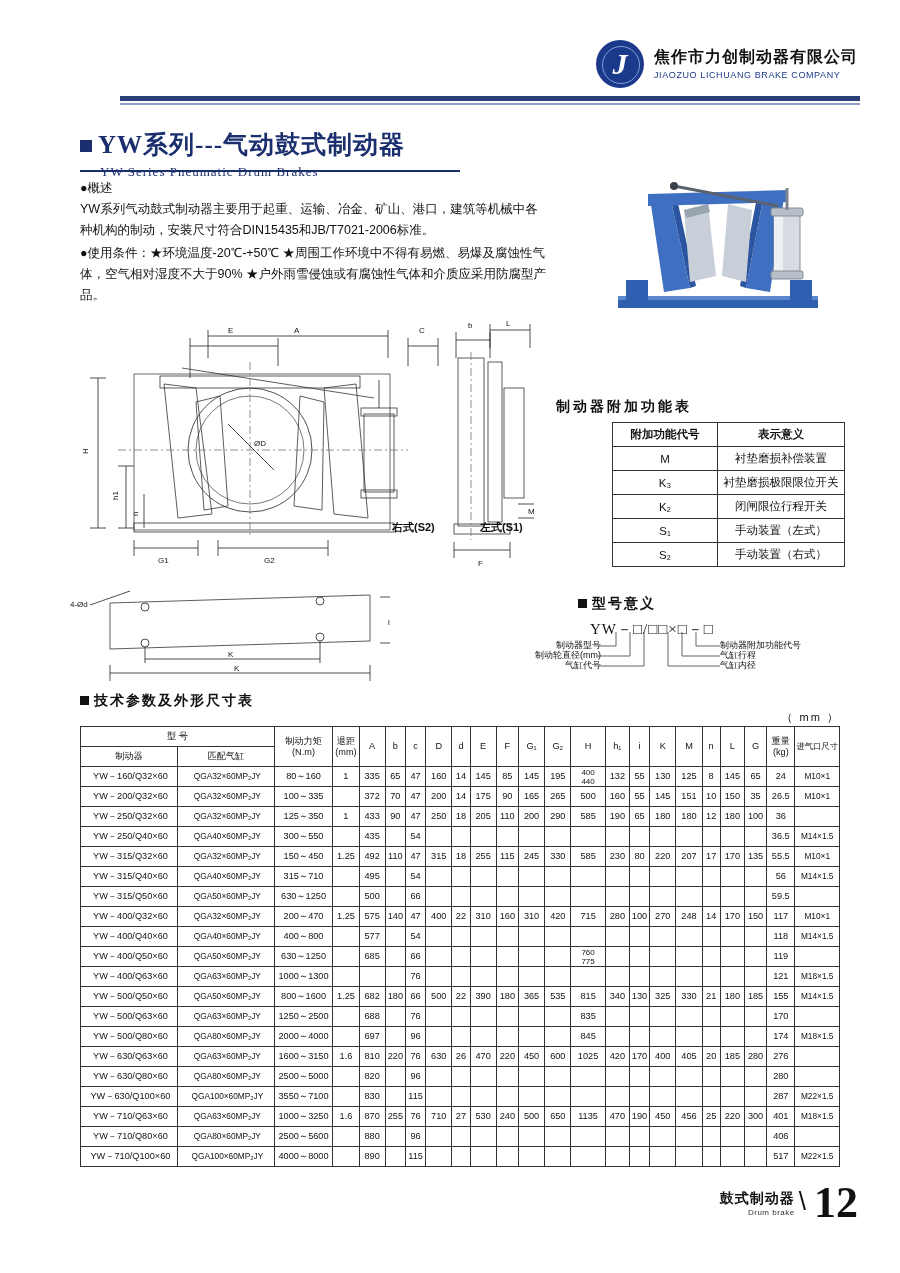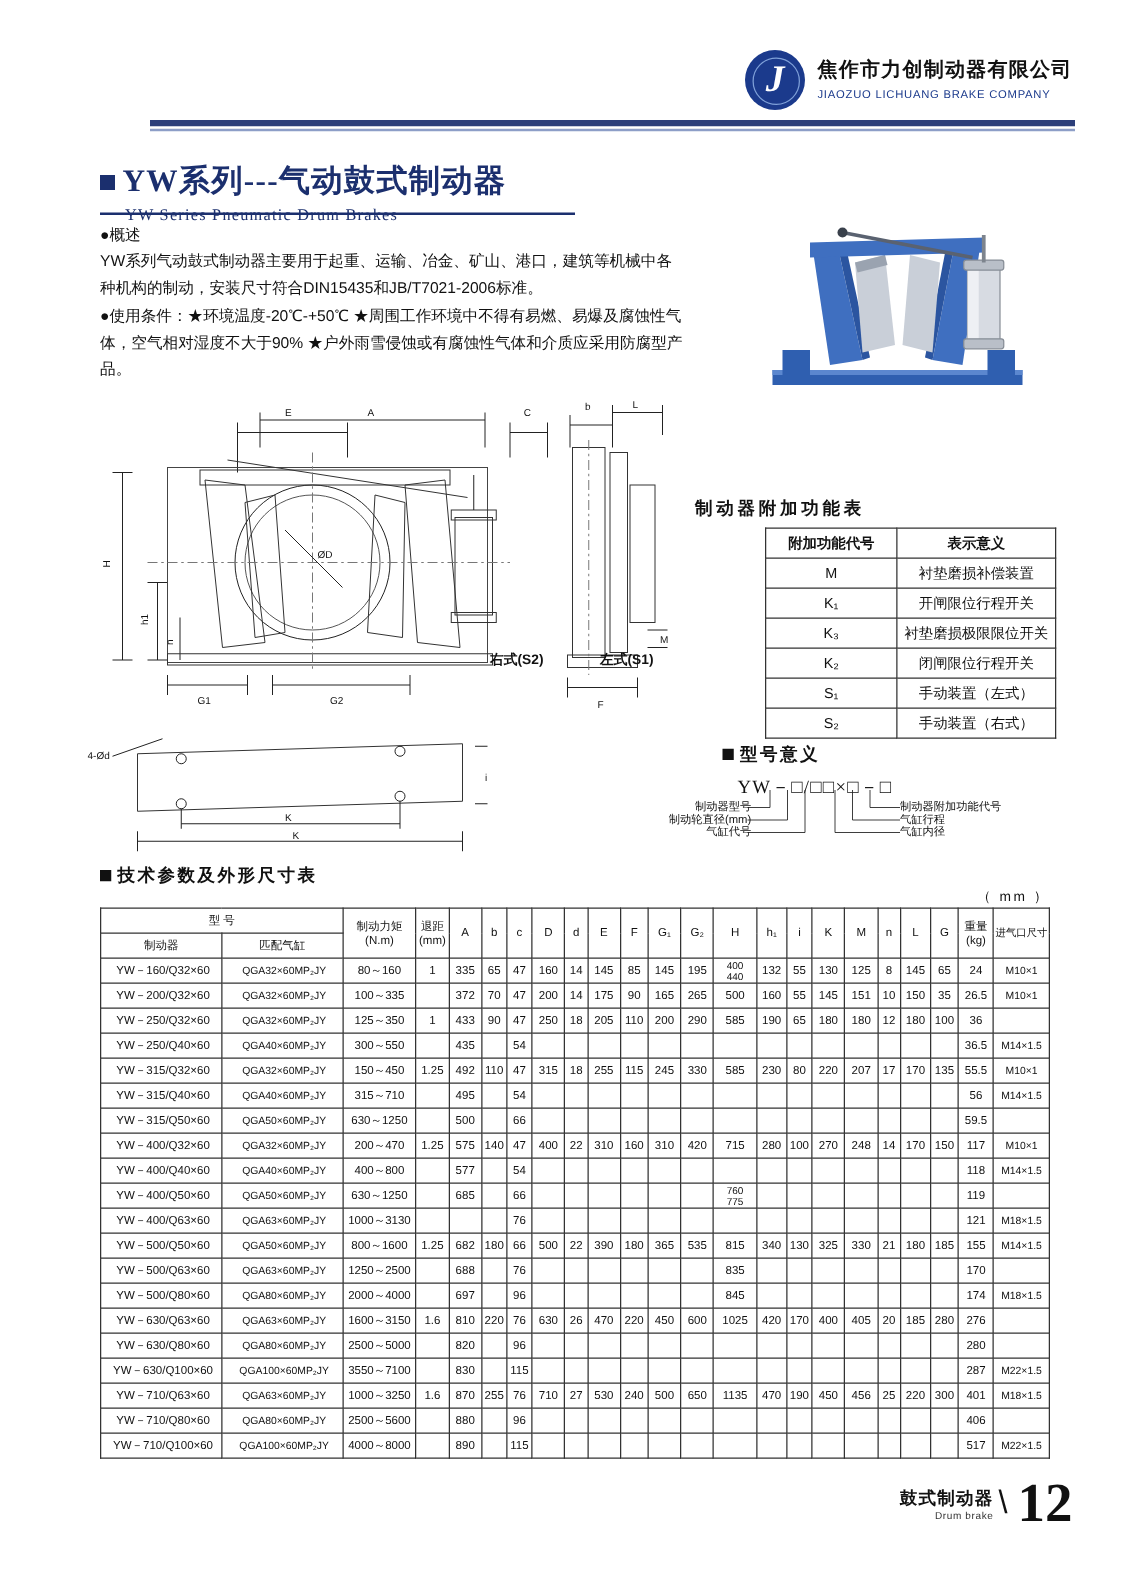--- a/index.html
+++ b/index.html
@@ -268,24 +268,20 @@
     <thead>
       <tr>
         <th>附加功能代号</th>
         <th>表示意义</th>
       </tr>
     </thead>
     <tbody>
       <tr>
           <td>M</td>
           <td>衬垫磨损补偿装置</td>
-        </tr>
-      <tr>
-          <td>K₁</td>
-          <td>开闸限位行程开关</td>
         </tr>
       <tr>
           <td>K₃</td>
           <td>衬垫磨损极限限位开关</td>
         </tr>
       <tr>
           <td>K₂</td>
           <td>闭闸限位行程开关</td>
         </tr>
       <tr>
@@ -642,21 +638,21 @@
             <td></td>
             <td></td>
             <td></td>
             <td></td>
             <td>119</td>
             <td class="sub"></td>
           </tr>
           <tr>
             <td class="lft">YW－400/Q63×60</td>
             <td class="lft sub">QGA63×60MP₂JY</td>
-            <td>1000～3130</td>
+            <td>1000～1300</td>
             <td></td>
             <td></td>
             <td></td>
             <td>76</td>
             <td></td>
             <td></td>
             <td></td>
             <td></td>
             <td></td>
             <td></td>

